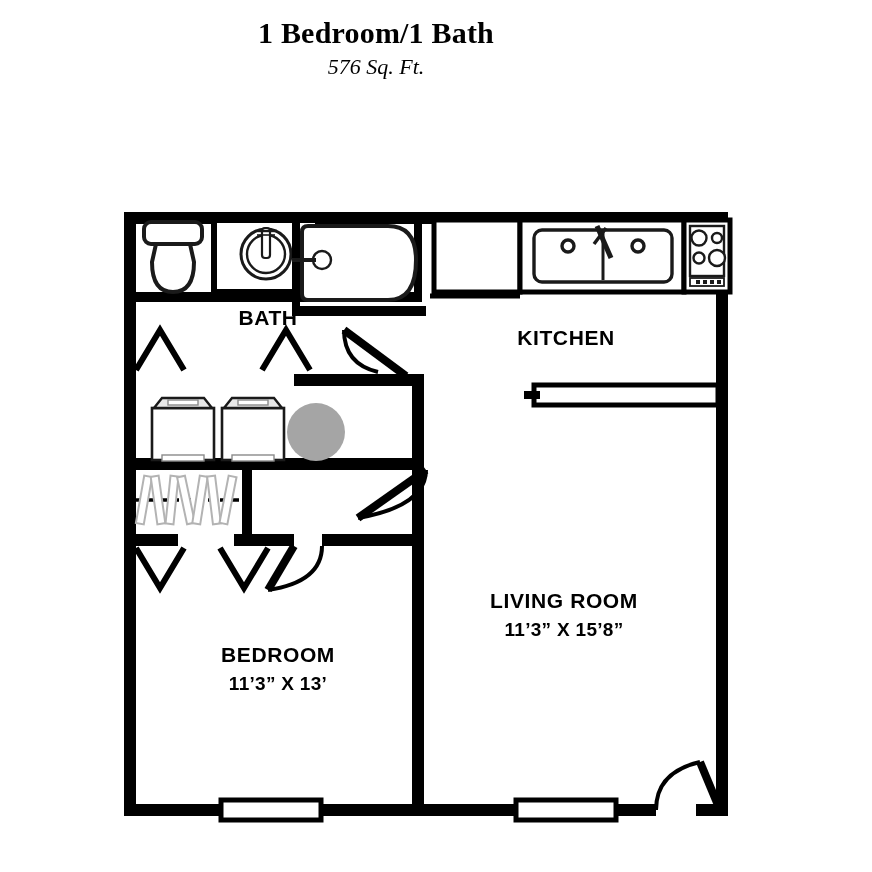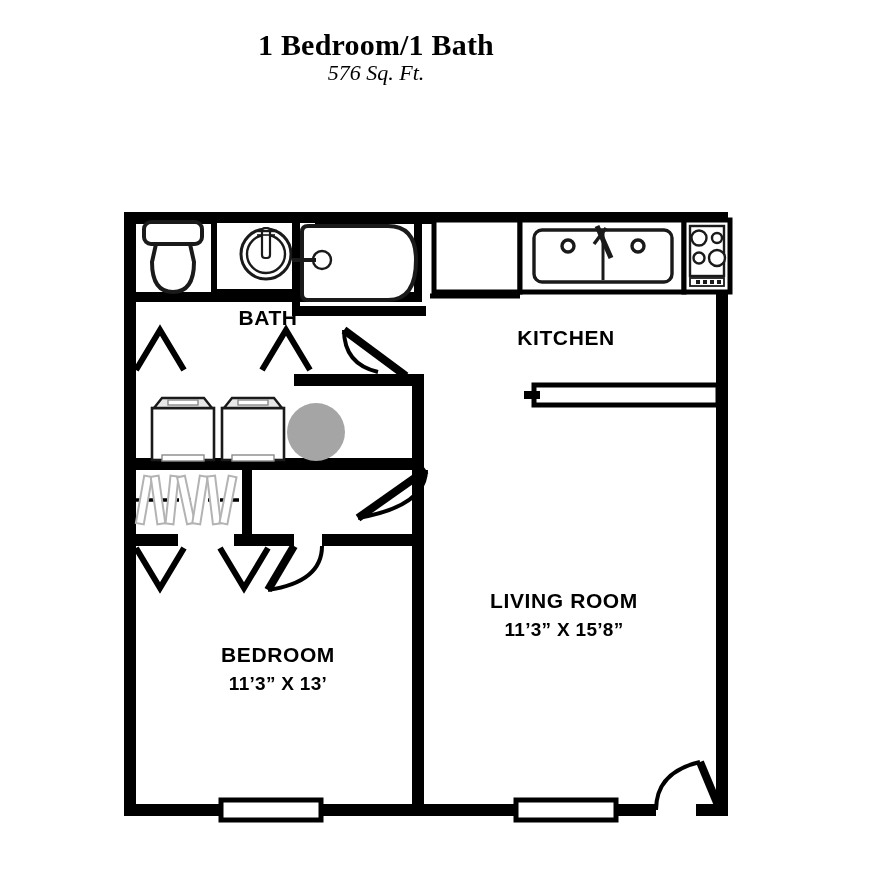--- a/index.html
+++ b/index.html
@@ -19,35 +19,36 @@
     height: 872px;
     position: relative;
     background: #ffffff;
   }
   .title-block {
     position: absolute;
     top: 0;
     left: 0;
     width: 752px;
     text-align: center;
-    padding-top: 28px;
+    padding-top: 16px;
   }
   .plan-title {
     font-family: "Liberation Serif", "DejaVu Serif", serif;
     font-weight: bold;
     font-size: 30px;
     color: #000000;
     letter-spacing: 0.2px;
     line-height: 1.1;
   }
   .plan-subtitle {
     font-family: "Liberation Serif", "DejaVu Serif", serif;
     font-style: italic;
     font-size: 22px;
     color: #000000;
+    margin-top: 6px;
     line-height: 1.1;
   }
   .floorplan-wrap {
     position: absolute;
     top: 200px;
     left: 116px;
     width: 620px;
     height: 640px;
   }
   svg.floorplan {

